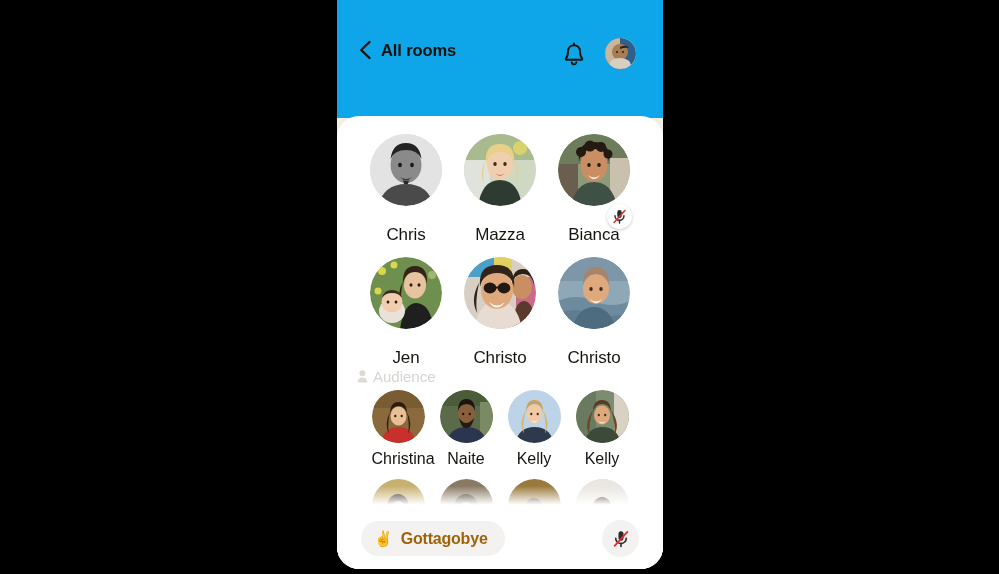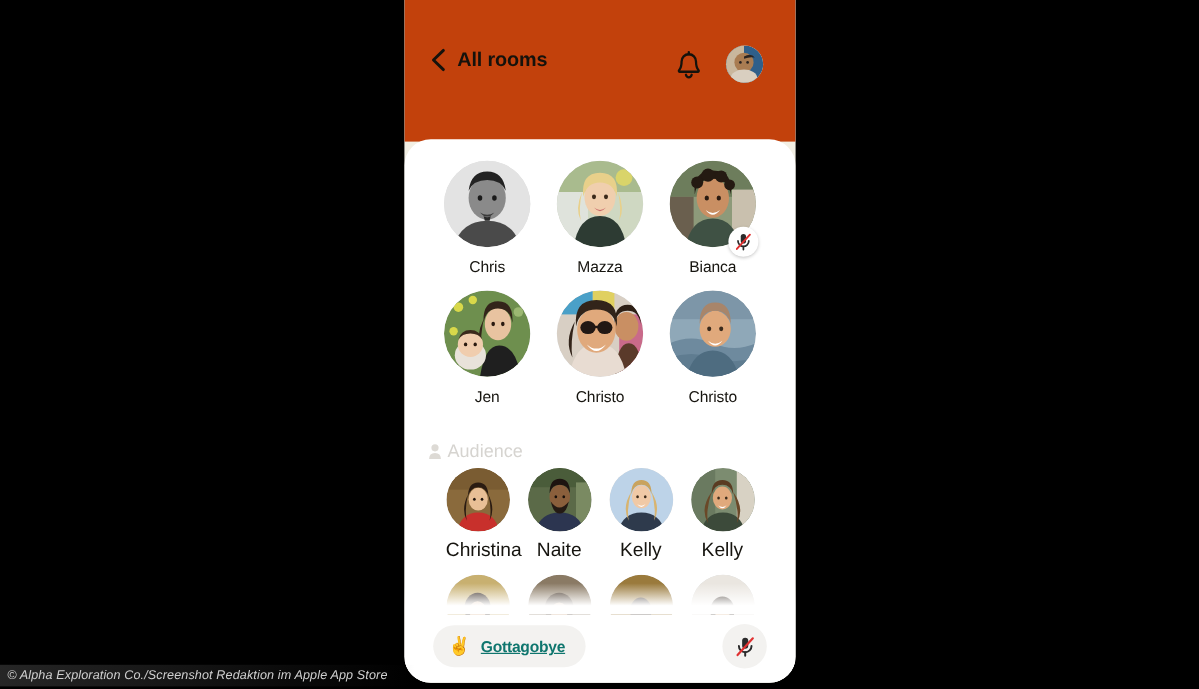--- a/index.html
+++ b/index.html
@@ -6,58 +6,58 @@
   body{width:999px;height:574px;overflow:hidden;font-family:"Liberation Sans",sans-serif;}
   #stage{position:relative;width:999px;height:574px;background:#000;}
 
   
   #phone{
     position:absolute;left:337px;top:0;width:326px;height:569px;
     background:#f2efe4;border-radius:0 0 22px 22px;overflow:hidden;
   }
 
   
-  .hdr{position:absolute;left:0;top:0;width:100%;height:118px;background:#c2410c;}
+  .hdr{position:absolute;left:0;top:0;width:100%;height:118px;background:#0ea5e9;}
   .hdr-row{position:absolute;left:0;top:36px;width:100%;height:40px;}
   .back{position:absolute;left:21px;top:4px;display:flex;align-items:center;cursor:pointer;}
   .chev{width:14px;height:20px;display:block;}
   .back-lbl{font-size:16.5px;font-weight:600;color:#15120c;letter-spacing:-.1px;margin-left:9px;}
   .bell{position:absolute;left:223px;top:5px;width:28px;height:28px;cursor:pointer;}
   .me{position:absolute;left:268px;top:2px;width:31px;height:31px;border-radius:50%;overflow:hidden;
       background:#cfc9bb;cursor:pointer;}
 
   
   .sheet{position:absolute;left:0;top:116px;width:100%;height:453px;background:#fff;border-radius:22px 22px 0 0;overflow:hidden;}
 
   .grid-speakers{position:absolute;left:0;top:18px;width:100%;}
   .srow{display:flex;justify-content:center;gap:22px;margin-bottom:12px;}
   .cell{width:72px;text-align:center;position:relative;cursor:pointer;}
   .av{width:72px;height:72px;border-radius:50%;overflow:hidden;position:relative;background:#ddd;}
-  .nm{margin-top:9px;font-size:13px;color:#16140f;font-weight:500;letter-spacing:-.1px;}
+  .nm{margin-top:19px;font-size:17px;color:#16140f;font-weight:500;letter-spacing:-.1px;}
   .mutebadge{position:absolute;right:-2px;bottom:16px;width:25px;height:25px;border-radius:50%;
      background:#fff;box-shadow:0 1px 3px rgba(0,0,0,.22);display:flex;align-items:center;justify-content:center;}
 
   
   .aud-hdr{position:absolute;left:20px;top:252px;display:flex;align-items:center;gap:5px;}
   .aud-lbl{font-size:15px;color:#d6d4d0;font-weight:500;}
   .grid-aud{position:absolute;left:0;top:274px;width:100%;}
   .arow{display:flex;justify-content:center;gap:15px;margin-bottom:11px;}
   .acell{width:53px;text-align:center;cursor:pointer;}
   .aav{width:53px;height:53px;border-radius:50%;overflow:hidden;background:#ddd;}
   .anm{margin-top:7px;font-size:16px;color:#16140f;font-weight:500;}
 
   .fade{position:absolute;left:0;bottom:57px;width:100%;height:26px;
         background:linear-gradient(to bottom,rgba(255,255,255,0) 0%,#fff 72%);pointer-events:none;}
 
   
   .botbar{position:absolute;left:0;bottom:0;width:100%;height:57px;background:#fff;}
   .leave{position:absolute;left:24px;top:9px;height:35px;padding:0 17px 0 13px;border:0;
      border-radius:18px;background:#f3f2f0;display:flex;align-items:center;gap:8px;cursor:pointer;}
   .leave-emo{font-size:15px;line-height:1;}
-  .leave-lbl{font-size:13px;font-weight:700;color:#0f766e;letter-spacing:-.2px;text-decoration:underline;}
+  .leave-lbl{font-size:16px;font-weight:700;color:#a16207;letter-spacing:-.2px;}
   .micbtn{position:absolute;right:24px;top:8px;width:37px;height:37px;border-radius:50%;
      background:#f3f2f0;display:flex;align-items:center;justify-content:center;border:0;cursor:pointer;}
 
   
   .cap{position:absolute;left:0;bottom:2px;height:18px;display:flex;align-items:center;
        padding-left:6px;color:#cfcfcf;font-size:10.5px;font-style:italic;
        font-family:"Liberation Sans",sans-serif;letter-spacing:.1px;
        background:linear-gradient(to right,rgba(70,70,70,.55),rgba(40,40,40,.25) 70%,rgba(0,0,0,0));
        width:340px;}
 </style>
@@ -481,17 +481,14 @@
             <path d="M5.2 10.2a5.8 5.8 0 0 0 11.6 0" fill="none" stroke="#2b2b2b" stroke-width="1.8" stroke-linecap="round"></path>
             <path d="M11 16 V19.2" stroke="#2b2b2b" stroke-width="1.8" stroke-linecap="round"></path>
             <path d="M4 18.6 L18 3.2" stroke="#e03131" stroke-width="2" stroke-linecap="round"></path>
           </svg>
         </button>
       </div>
 
     </div>
   </div>
 
-  <div class="cap">
-    <span>© Alpha Exploration Co./Screenshot Redaktion im Apple App Store</span>
-  </div>
 
 </div>
 
 </body></html>

